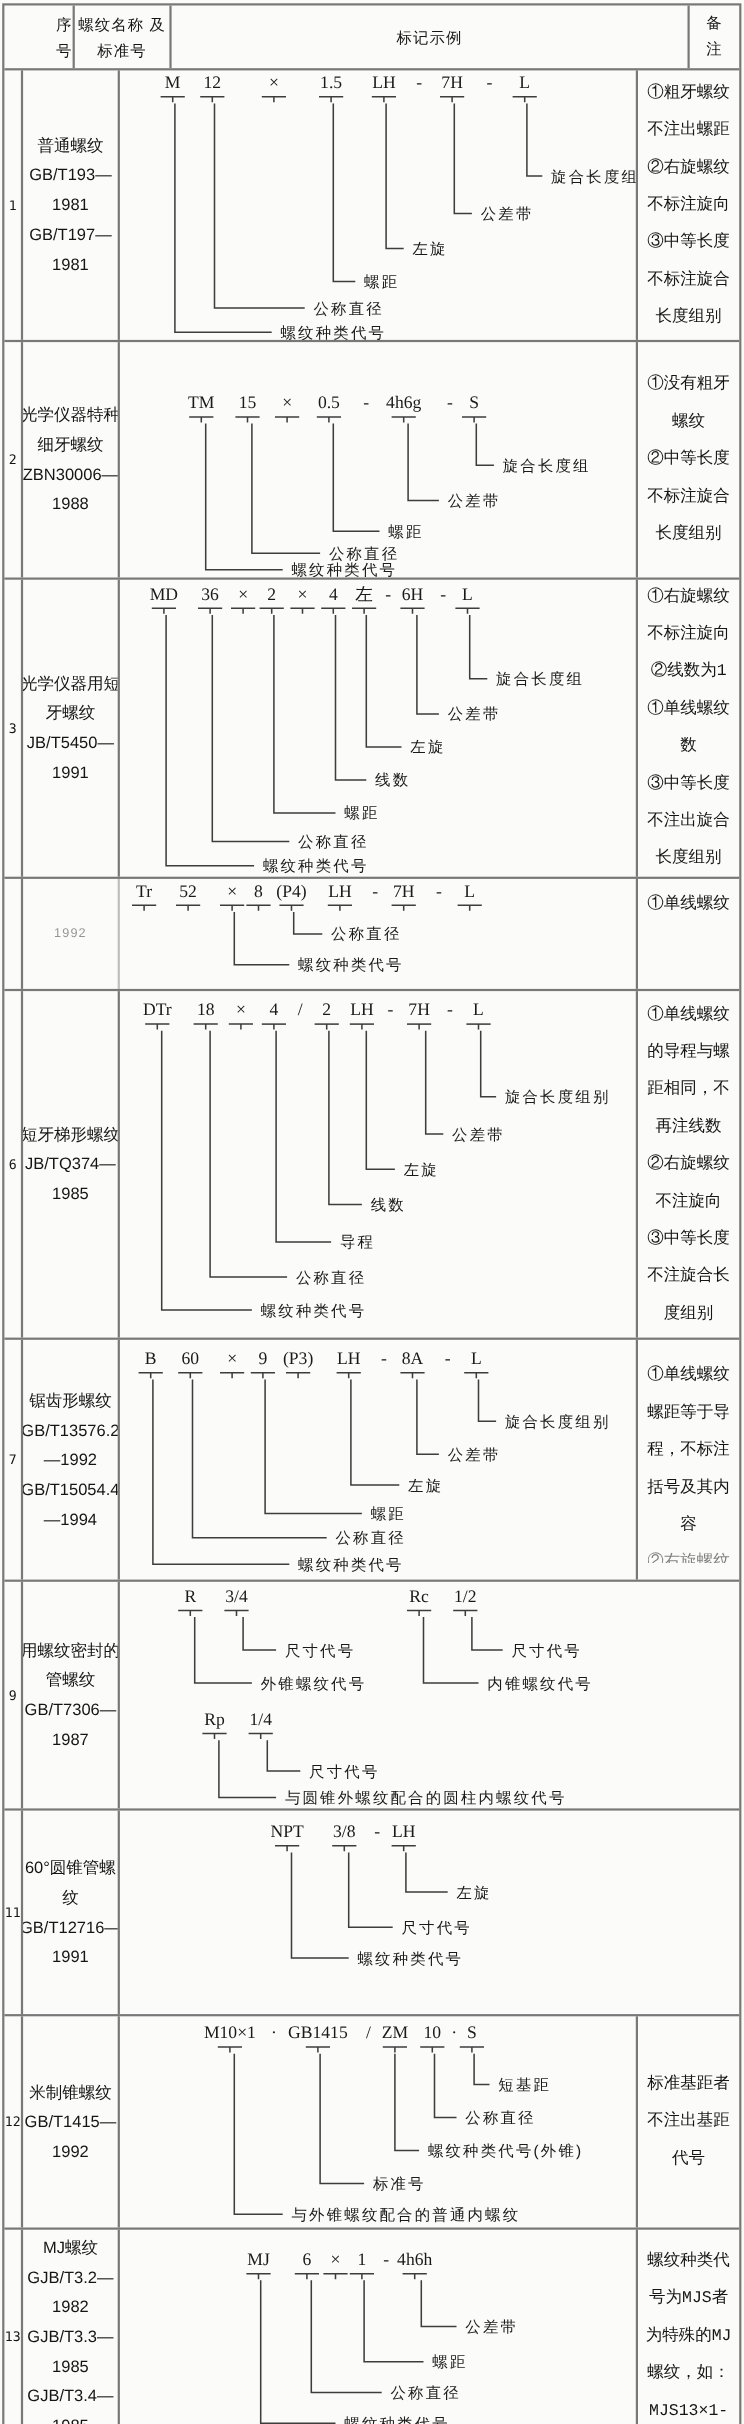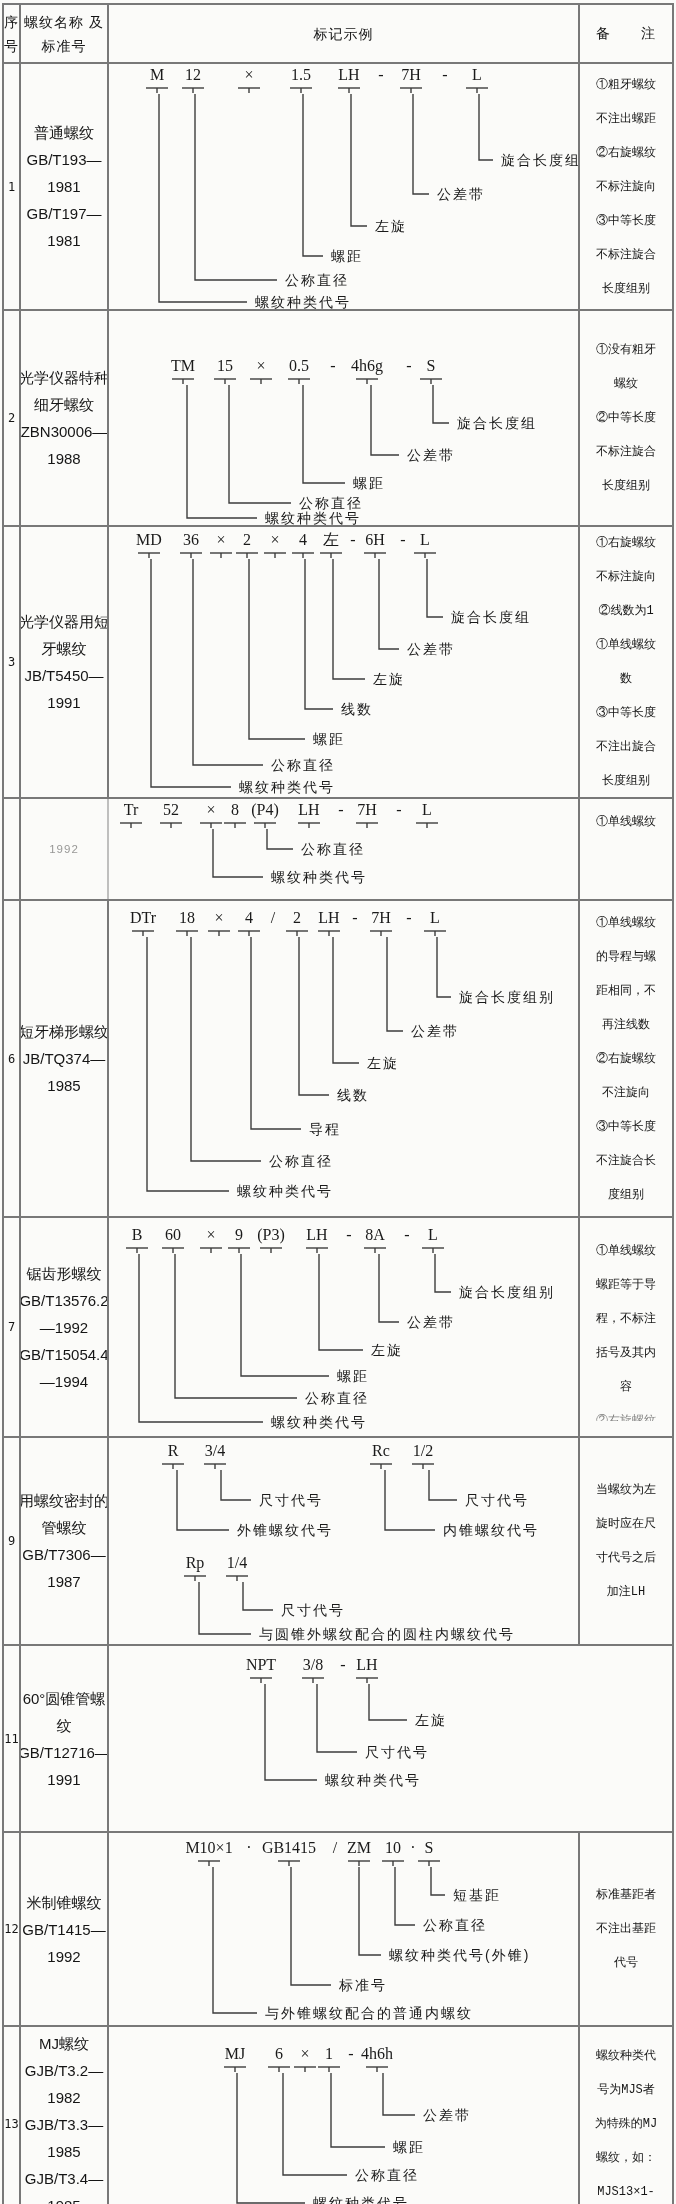--- a/index.html
+++ b/index.html
@@ -2,27 +2,27 @@
 <html><head>
 <meta charset="utf-8">
 <style>
   html,body{margin:0;padding:0;background:#fbfbf9;}
   body{width:676px;font-family:"Liberation Sans","DejaVu Sans",sans-serif;color:#151515;}
   #table{margin:3px 2px;border:2px solid #787878;background:#fbfbf9;}
   .row{display:grid;grid-template-columns:17px 88px 471px 1fr;border-bottom:2px solid #787878;}
   .row:last-child{border-bottom:none;}
   .c{border-right:2px solid #787878;display:flex;flex-direction:column;align-items:center;justify-content:center;overflow:hidden;}
   .c:last-child{border-right:none;font-family:Liberation Mono, monospace;}
-  .hdr{min-height:57px;}
+  .hdr{min-height:57px;padding-left:47px;}
   .hdr .c{font-size:14px;line-height:24px;text-align:center;letter-spacing:1px;}
   .no{font-size:12px;font-family:"DejaVu Sans Mono","Liberation Mono",monospace;}
   .name{font-size:15px;line-height:27px;text-align:center;}
   .name .ln{white-space:nowrap;}
   .name.faded{opacity:.45;font-size:11.5px;letter-spacing:1px;}
-  .notes{font-size:12px;line-height:34px;}
+  .notes{font-size:15px;line-height:34px;}
   .notes .ln{white-space:nowrap;}
   .notes.top{justify-content:flex-start;padding-top:6px;}
   .notes .clip{height:17px;overflow:hidden;opacity:.55;}
   .ex{justify-content:flex-start;align-items:flex-start;padding:0;}
   svg text{fill:#1a1a1a;}
   svg .tok{font-family:"Liberation Serif","DejaVu Serif",serif;font-size:16px;}
   svg .lbl{font-family:"Liberation Sans","DejaVu Sans",sans-serif;font-size:14px;letter-spacing:2px;}
   svg line,svg polyline{stroke:#3d3d3d;stroke-width:1.4;fill:none;}
 </style>
 </head>
@@ -412,26 +412,20 @@
             <polyline points="320,32 320,62 348,62"></polyline>
             <text x="356" y="67" class="lbl">尺寸代号</text>
             <polyline points="276,32 276,92 326,92"></polyline>
             <text x="334" y="97" class="lbl">内锥螺纹代号</text>
             <polyline points="134,144 134,172 164,172"></polyline>
             <text x="172" y="177" class="lbl">尺寸代号</text>
             <polyline points="90,144 90,196 142,196"></polyline>
             <text x="150" y="201" class="lbl">与圆锥外螺纹配合的圆柱内螺纹代号</text>
           </svg>
         </div>
-    <div class="c notes">
-          <div class="ln">当螺纹为左</div>
-          <div class="ln">旋时应在尺</div>
-          <div class="ln">寸代号之后</div>
-          <div class="ln">加注LH</div>
-        </div>
   </div>
       <div class="row" style="height: 185px;">
     <div class="c no">11</div>
     <div class="c name">
           <div class="ln">60°圆锥管螺</div>
           <div class="ln">纹</div>
           <div class="ln">GB/T12716—</div>
           <div class="ln">1991</div>
         </div>
     <div class="c ex">

